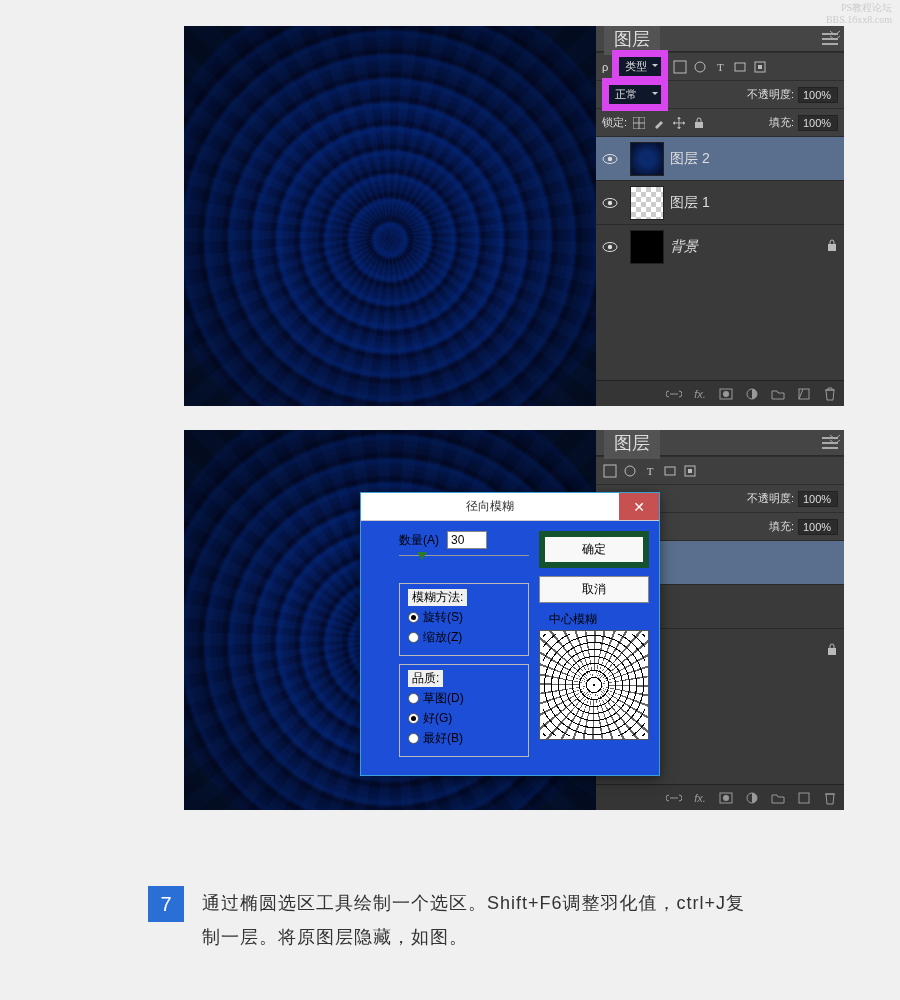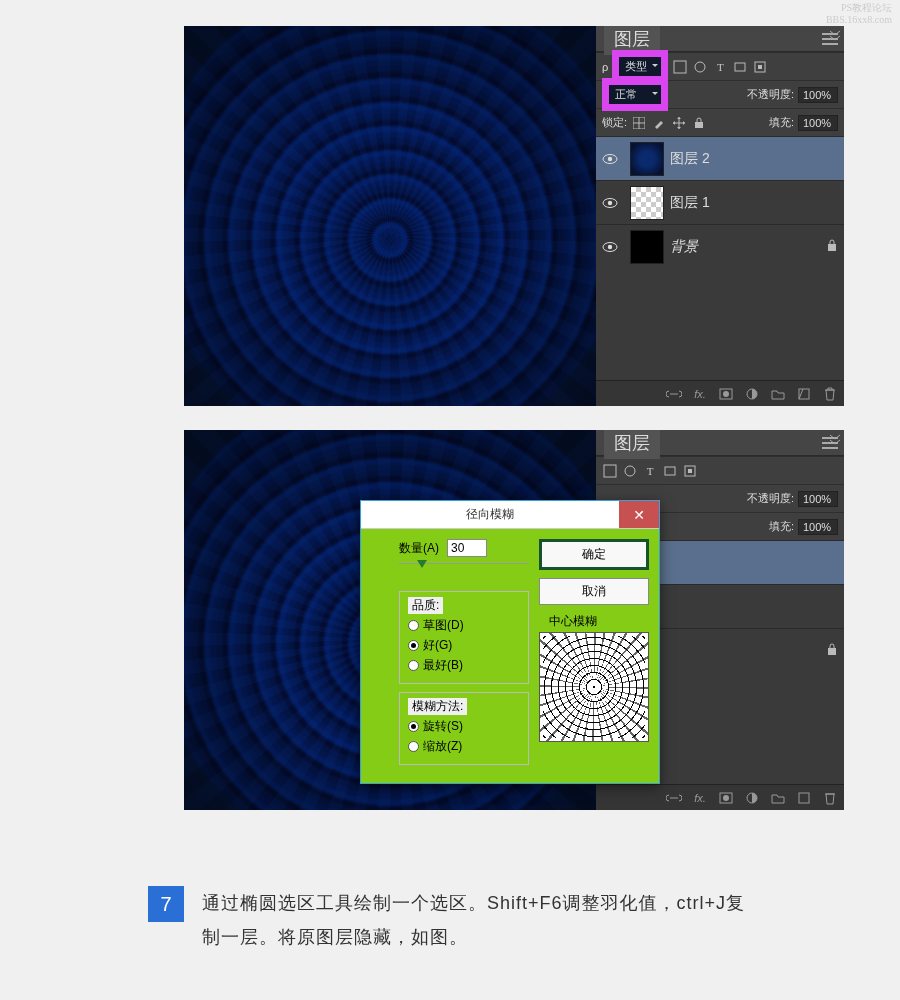--- a/index.html
+++ b/index.html
@@ -67,42 +67,42 @@
   .thumb.swirl{background:radial-gradient(circle,#0b2a6e 30%,#051236 80%);}
   .thumb.black{background:#000;}
   .layer-name{flex:1;font-style:normal;}
   .lock-col svg{width:12px;height:14px;}
 
   .panel-footer{position:absolute;left:0;right:0;bottom:0;height:26px;background:#353535;border-top:1px solid #222;display:flex;align-items:center;justify-content:flex-end;padding:0 6px;gap:10px;}
   .panel-footer .fico{width:16px;height:16px;display:flex;align-items:center;justify-content:center;color:#999;}
 
   
   .dialog {
-    position:absolute; left:176px; top:70px; width:300px;
-    background:#84cc16; border:1px solid #3aa0d8; box-shadow:0 3px 12px rgba(0,0,0,.5);
+    position:absolute; left:176px; top:62px; width:300px;
+    background:#1d4ed8; border:1px solid #3aa0d8; box-shadow:0 3px 12px rgba(0,0,0,.5);
     font-size:12px;
   }
   .dialog .titlebar{height:28px;background:#fff;border-bottom:1px solid #ccc;display:flex;align-items:center;}
   .dialog .titlebar .ttl{flex:1;text-align:center;color:#333;}
   .dialog .close{width:40px;height:100%;background:#c75050;display:flex;align-items:center;justify-content:center;color:#fff;font-size:14px;}
   .dlg-body{display:flex;padding:10px;gap:10px;}
   .dlg-left{flex:1;padding-left:28px;}
   .dlg-right{width:110px;}
   .field-row{display:flex;align-items:center;gap:8px;margin-bottom:4px;}
   .field-row input[type=text]{width:40px;border:1px solid #888;padding:1px 3px;font-size:12px;background:#fff;}
   .slider-wrap{height:18px;margin:-2px 0 10px;}
   .slider-track{height:1px;background:#999;position:relative;margin-top:8px;}
   .slider-thumb{position:absolute;left:18%;top:50%;transform:translate(-50%,-50%);width:0;height:0;border-left:5px solid transparent;border-right:5px solid transparent;border-top:8px solid #2a7a2a;}
   .fieldset{border:1px solid #bbb;padding:6px 8px;margin-bottom:8px;}
   .fieldset .legend{display:inline-block;background:#f0f0f0;padding:0 4px;margin-top:-12px;font-size:12px;}
   .radio-row{display:flex;align-items:center;gap:4px;margin:3px 0;}
   .radio-row .r{width:11px;height:11px;border:1px solid #555;border-radius:50%;background:#fff;display:inline-flex;align-items:center;justify-content:center;}
   .radio-row .r.sel::after{content:"";width:5px;height:5px;border-radius:50%;background:#000;}
   .btn{display:block;width:100%;border:1px solid #888;background:#f8f8f8;text-align:center;padding:4px 0;margin-bottom:8px;}
-  .btn.primary{border:3px solid #14532d;}
+  .btn.primary{border:6px solid #14532d;}
   .preview-lbl{margin:4px 10px 2px;}
   .blur-preview{width:110px;height:110px;border:1px solid #555;background:#fff;position:relative;overflow:hidden;}
   .blur-preview .rings{position:absolute;inset:3px;background:
      repeating-radial-gradient(circle at 50% 50%, #000 0 1px, transparent 1px 7px);
      filter:contrast(2);}
   .blur-preview .dash{position:absolute;inset:0;background:
      repeating-conic-gradient(#000 0 2deg, transparent 2deg 10deg);
      -webkit-mask:radial-gradient(circle,transparent 8px,#000 9px);
      mask:radial-gradient(circle,transparent 8px,#000 9px);
      opacity:.6;}
@@ -417,43 +417,43 @@
         <div class="field-row">
           <span>数量(A)</span>
           <input type="text" value="30" style="">
         </div>
         <div class="slider-wrap">
           <div class="slider-track">
               <div class="slider-thumb"></div>
             </div>
         </div>
         <div class="fieldset">
+          <div class="legend">模糊方法:</div>
+          <div class="radio-row">
+              <span class="r sel"></span>
+              <span>旋转(S)</span>
+            </div>
+          <div class="radio-row">
+              <span class="r"></span>
+              <span>缩放(Z)</span>
+            </div>
+        </div>
+        <div class="fieldset">
           <div class="legend">品质:</div>
           <div class="radio-row">
               <span class="r"></span>
               <span>草图(D)</span>
             </div>
           <div class="radio-row">
               <span class="r sel"></span>
               <span>好(G)</span>
             </div>
           <div class="radio-row">
               <span class="r"></span>
               <span>最好(B)</span>
-            </div>
-        </div>
-        <div class="fieldset">
-          <div class="legend">模糊方法:</div>
-          <div class="radio-row">
-              <span class="r sel"></span>
-              <span>旋转(S)</span>
-            </div>
-          <div class="radio-row">
-              <span class="r"></span>
-              <span>缩放(Z)</span>
             </div>
         </div>
       </div>
       <div class="dlg-right">
         <div class="btn primary">确定</div>
         <div class="btn">取消</div>
         <div class="preview-lbl">中心模糊</div>
         <div class="blur-preview">
           <div class="rings"></div>
             <div class="dash"></div>

